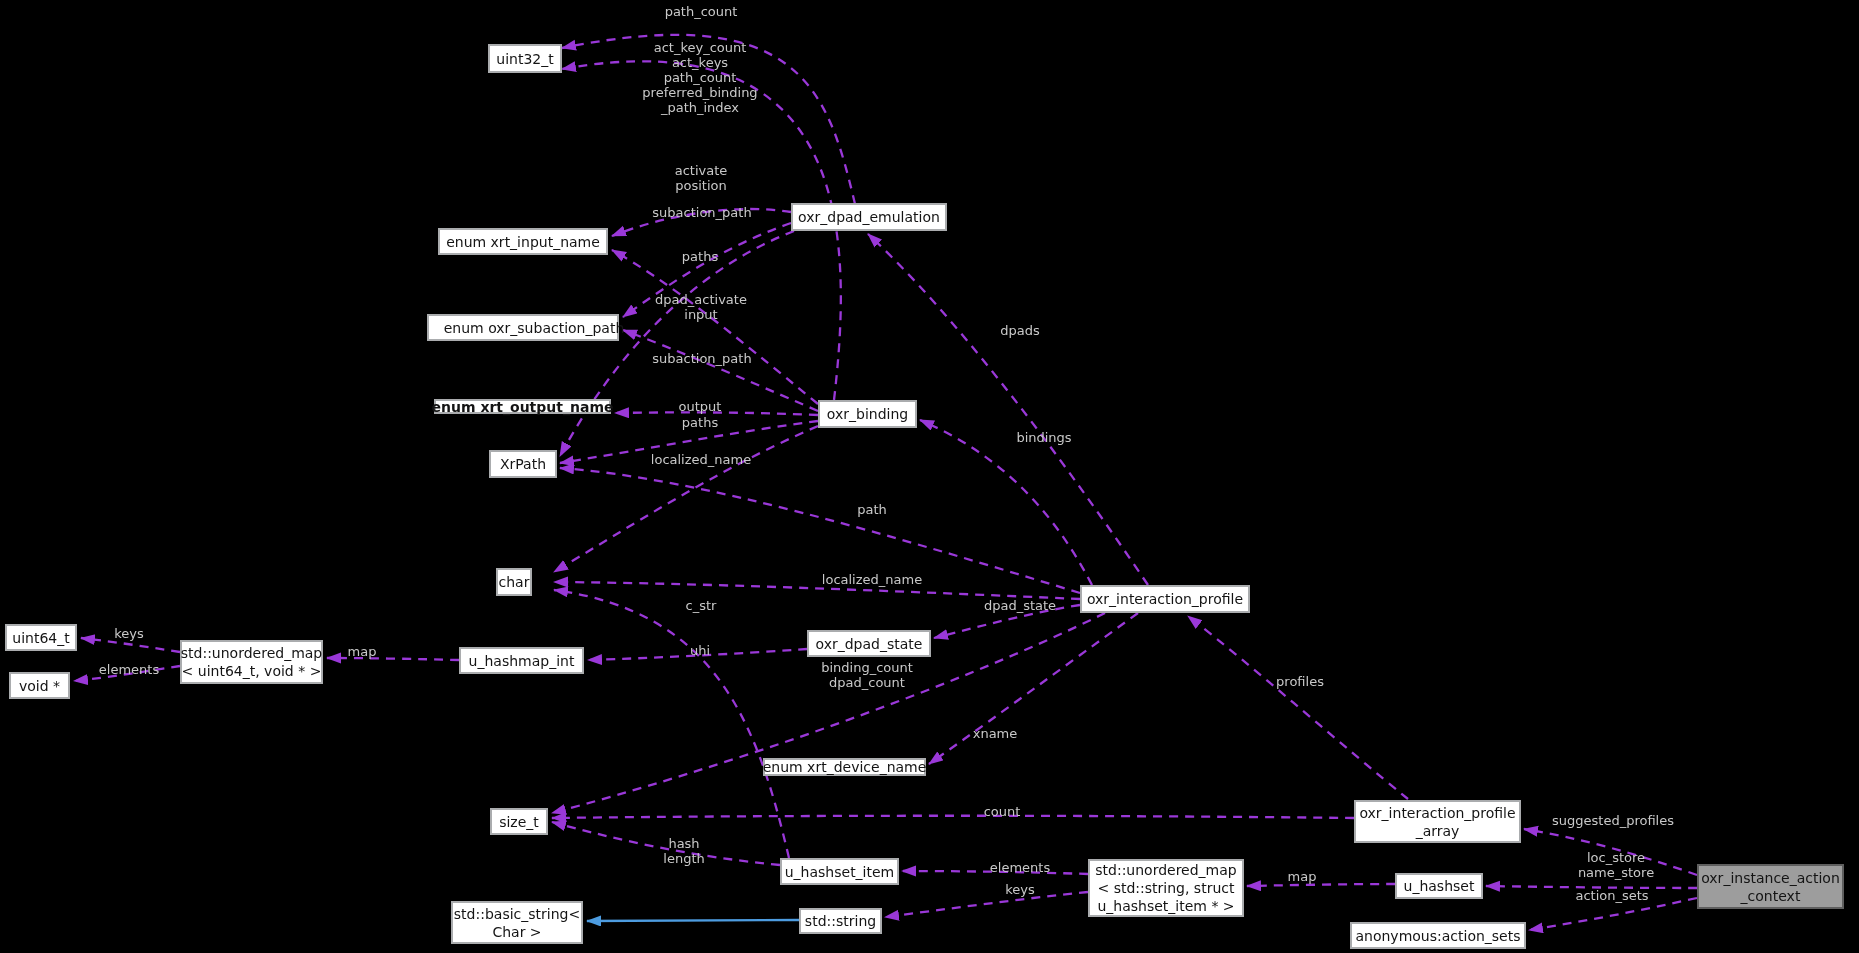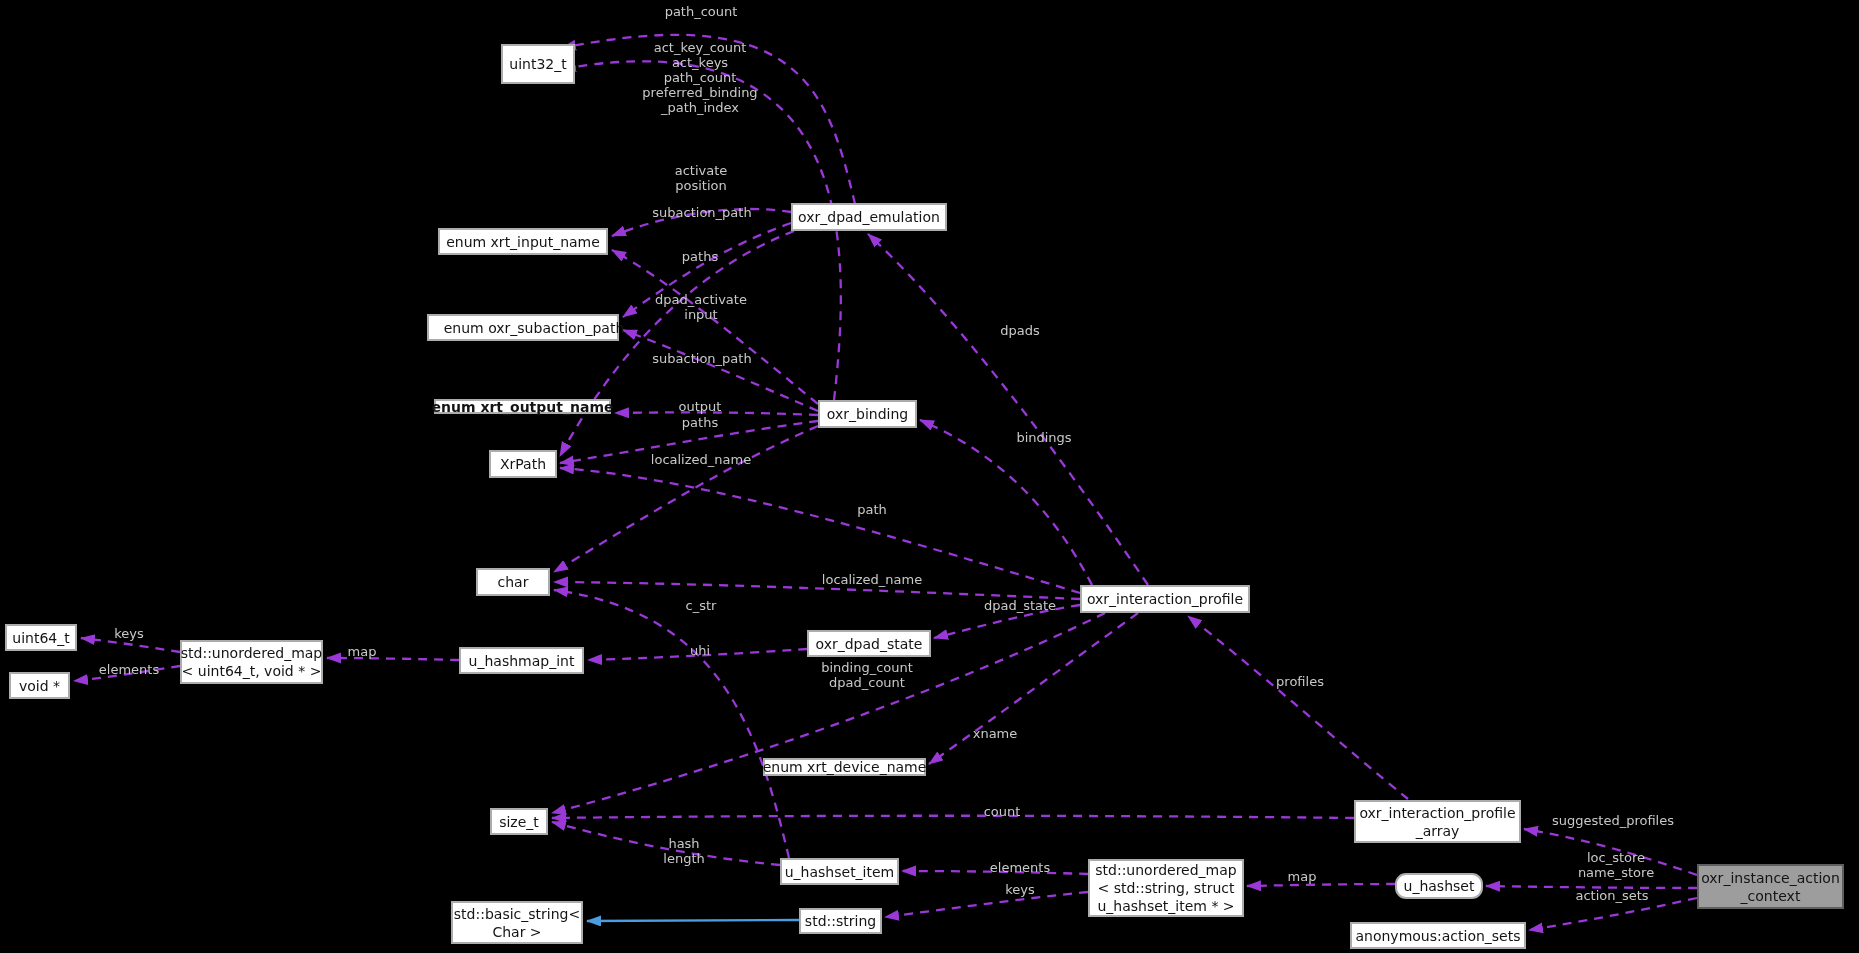--- a/index.html
+++ b/index.html
@@ -159,36 +159,36 @@
     <div class="edge-label" style="left: 1613px; top: 813px;">
       <div>suggested_profiles</div>
     </div>
     <div class="edge-label" style="left: 1616px; top: 850px;">
       <div>loc_store</div>
       <div>name_store</div>
     </div>
     <div class="edge-label" style="left: 1612px; top: 888px;">
       <div>action_sets</div>
     </div>
-    <div class="node" style="left: 501px; top: 44px; width: 74px; height: 40px;">
+    <div class="node" style="left: 488px; top: 44px; width: 74px; height: 29px;">
       <div>uint32_t</div>
     </div>
     <div class="node" style="left: 438px; top: 228px; width: 170px; height: 27px;">
       <div>enum xrt_input_name</div>
     </div>
     <div class="node" style="left: 427px; top: 314px; width: 192px; height: 27px; padding-left: 22px;">
       <div>enum oxr_subaction_path</div>
     </div>
     <div class="node" style="left: 434px; top: 399px; width: 177px; height: 15px; font-weight: bold;">
       <div>enum xrt_output_name</div>
     </div>
     <div class="node" style="left: 489px; top: 450px; width: 68px; height: 28px;">
       <div>XrPath</div>
     </div>
-    <div class="node" style="left: 476px; top: 568px; width: 74px; height: 28px;">
+    <div class="node" style="left: 496px; top: 568px; width: 36px; height: 28px;">
       <div>char</div>
     </div>
     <div class="node" style="left: 5px; top: 624px; width: 72px; height: 27px;">
       <div>uint64_t</div>
     </div>
     <div class="node" style="left: 9px; top: 672px; width: 61px; height: 27px;">
       <div>void *</div>
     </div>
     <div class="node" style="left: 180px; top: 640px; width: 143px; height: 44px;">
       <div>std::unordered_map</div>
@@ -227,21 +227,21 @@
       <div>std::string</div>
     </div>
     <div class="node" style="left: 451px; top: 901px; width: 132px; height: 43px;">
       <div>std::basic_string&lt;</div>
       <div>Char &gt;</div>
     </div>
     <div class="node" style="left: 1354px; top: 800px; width: 167px; height: 43px;">
       <div>oxr_interaction_profile</div>
       <div>_array</div>
     </div>
-    <div class="node" style="left: 1395px; top: 873px; width: 88px; height: 26px; border-radius: 11px;">
+    <div class="node" style="left: 1395px; top: 873px; width: 88px; height: 26px;">
       <div>u_hashset</div>
     </div>
     <div class="node" style="left: 1350px; top: 922px; width: 176px; height: 27px;">
       <div>anonymous:action_sets</div>
     </div>
     <div class="node highlight" style="left: 1697px; top: 864px; width: 147px; height: 45px;">
       <div>oxr_instance_action</div>
       <div>_context</div>
     </div>
   </div>

